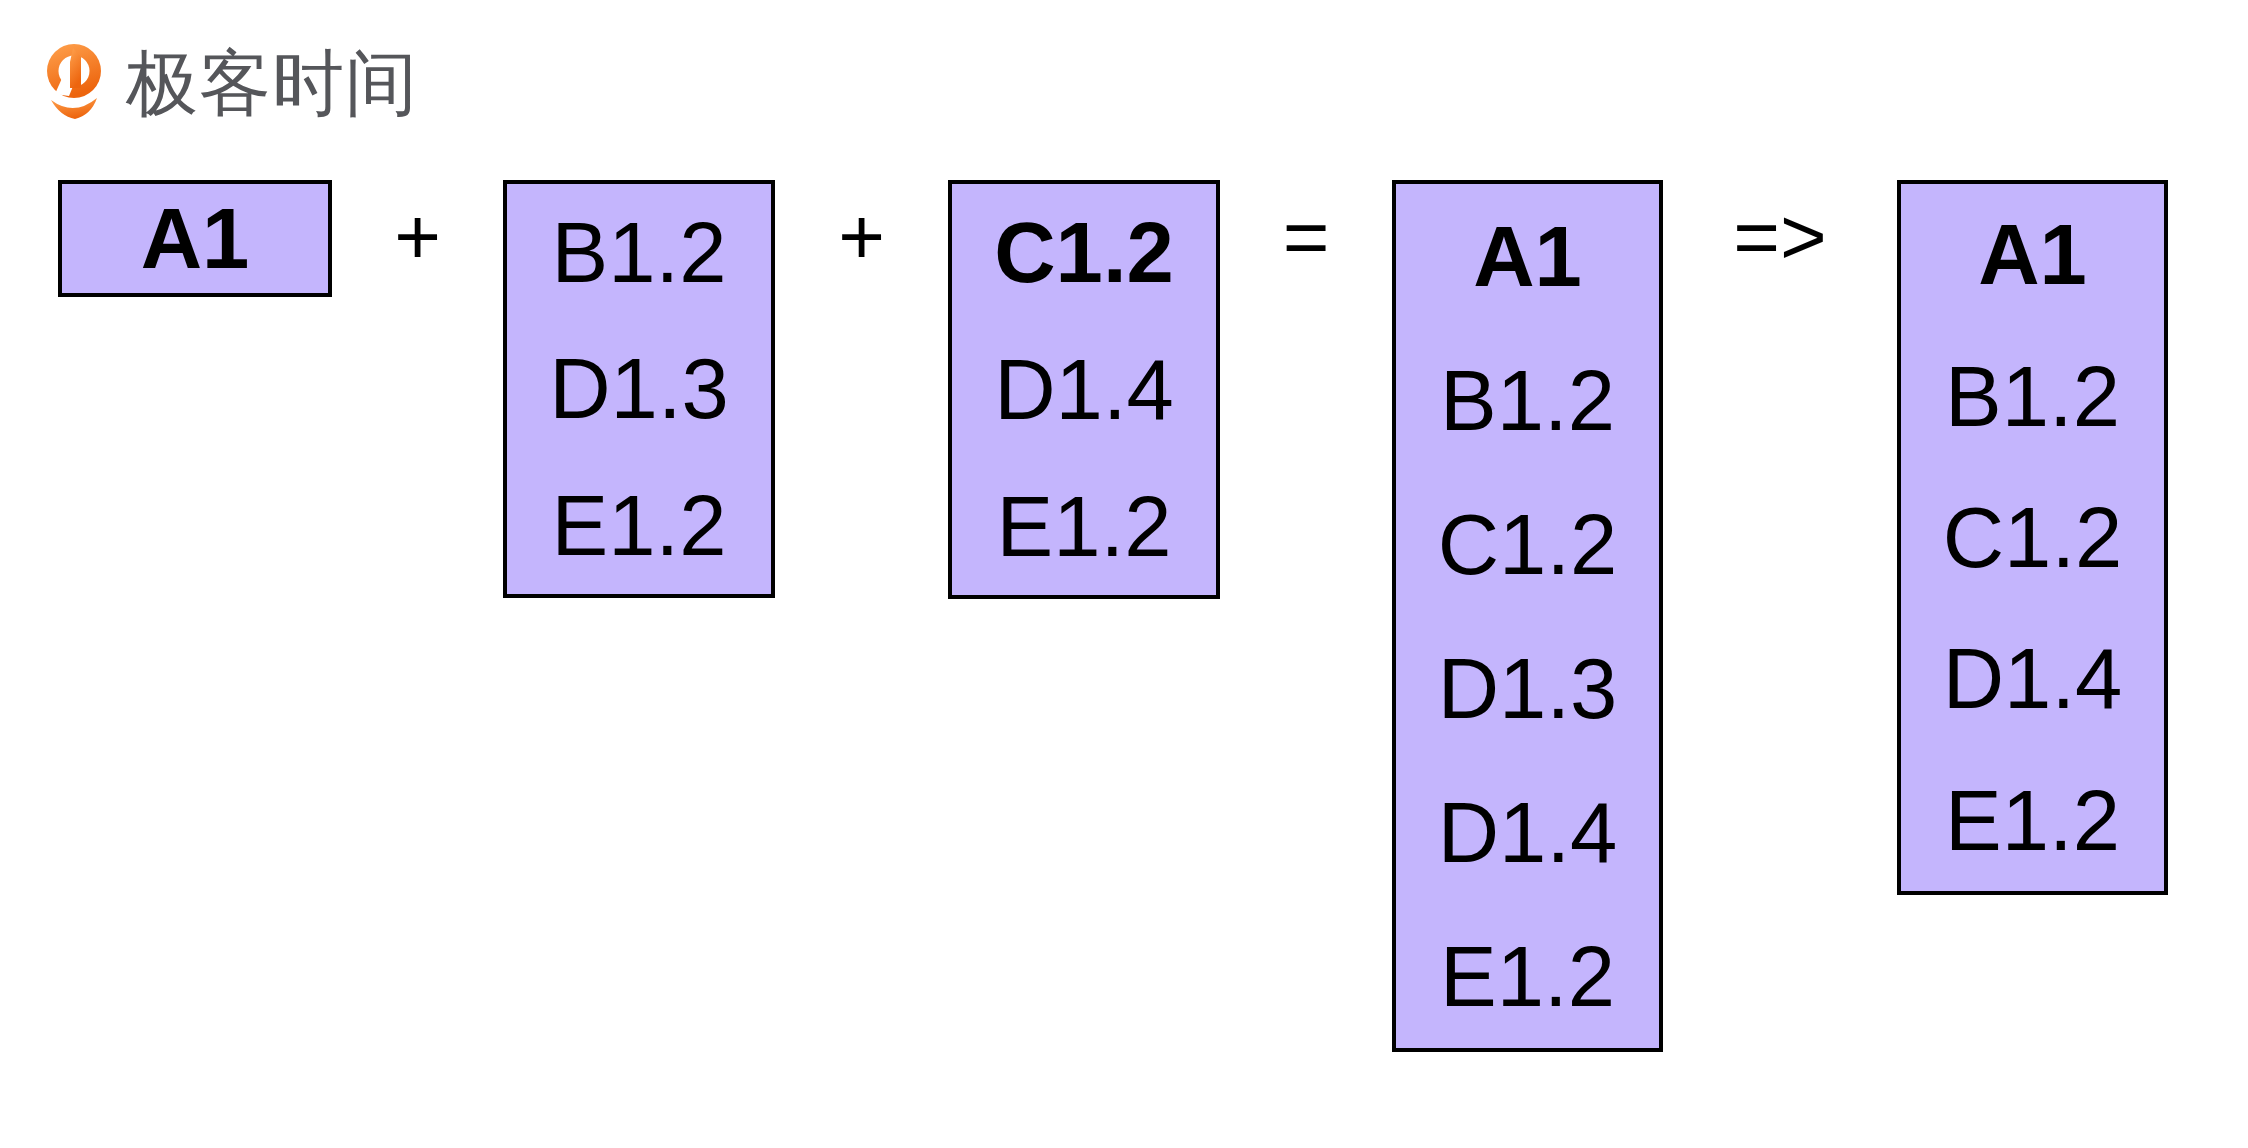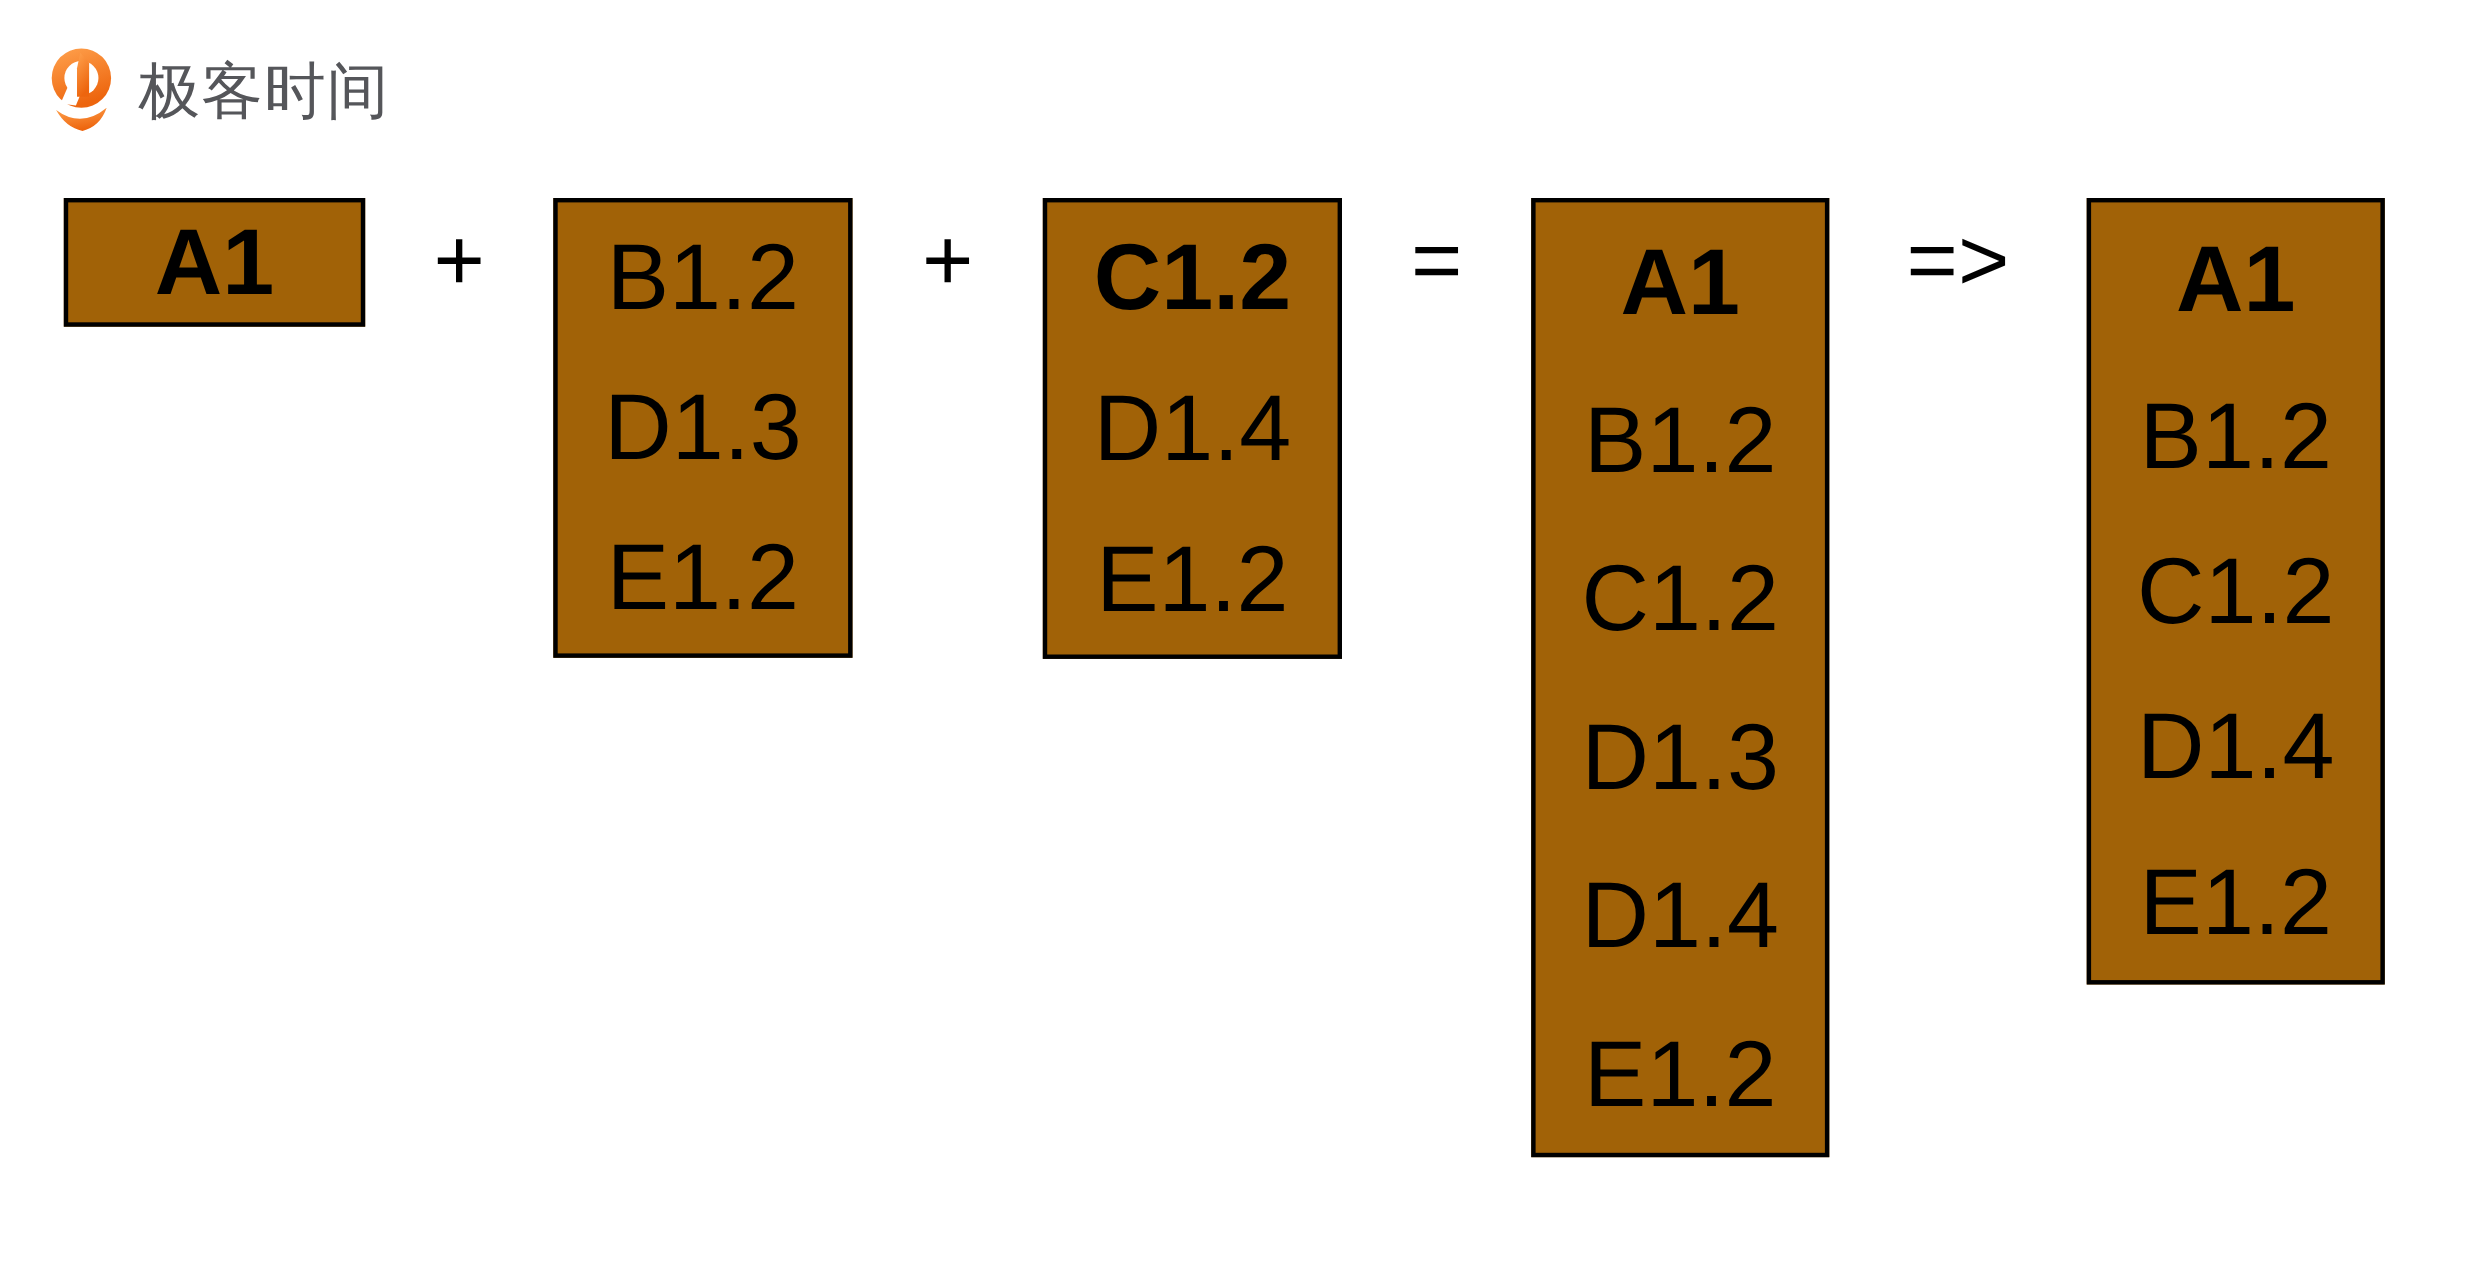--- a/index.html
+++ b/index.html
@@ -4,26 +4,26 @@
 <style>
   html,body{margin:0;padding:0;}
   body{
     width:2248px;height:1148px;position:relative;background:#ffffff;overflow:hidden;
     font-family:"Liberation Sans","DejaVu Sans",sans-serif;
   }
   
   .logo{position:absolute;left:42px;top:38px;display:flex;align-items:center;}
   .logo-icon{width:64px;height:90px;display:block;}
   .brand{
-    margin-left:20px;font-size:56px;line-height:90px;color:#55565a;
+    margin-left:20px;font-size:72px;line-height:90px;color:#55565a;
     font-weight:500;letter-spacing:1px;white-space:nowrap;
   }
   
   .box{
-    position:absolute;top:180px;background:#a16207;border:4px solid #000;
+    position:absolute;top:180px;background:#c4b5fd;border:4px solid #000;
     box-sizing:border-box;display:flex;flex-direction:column;
     justify-content:space-around;align-items:center;
   }
   .box-1{left:58px;  width:274px;height:117px;}
   .box-2{left:503px; width:272px;height:418px;}
   .box-3{left:948px; width:272px;height:419px;}
   .box-4{left:1392px;width:271px;height:872px;}
   .box-5{left:1897px;width:271px;height:715px;}
   .entry{font-size:85px;line-height:1;color:#000;white-space:nowrap;}
   .entry.bold{font-weight:bold;}

